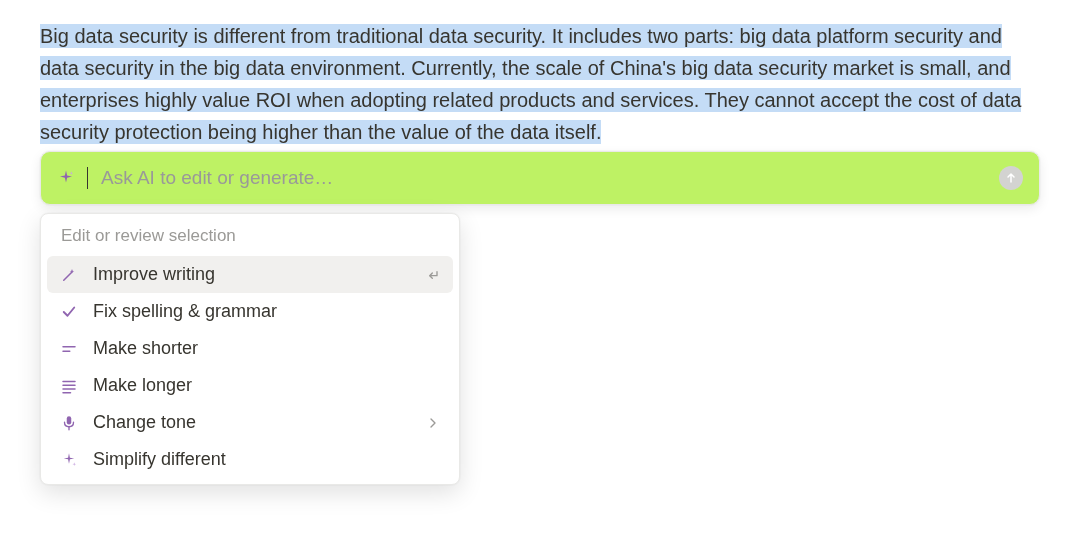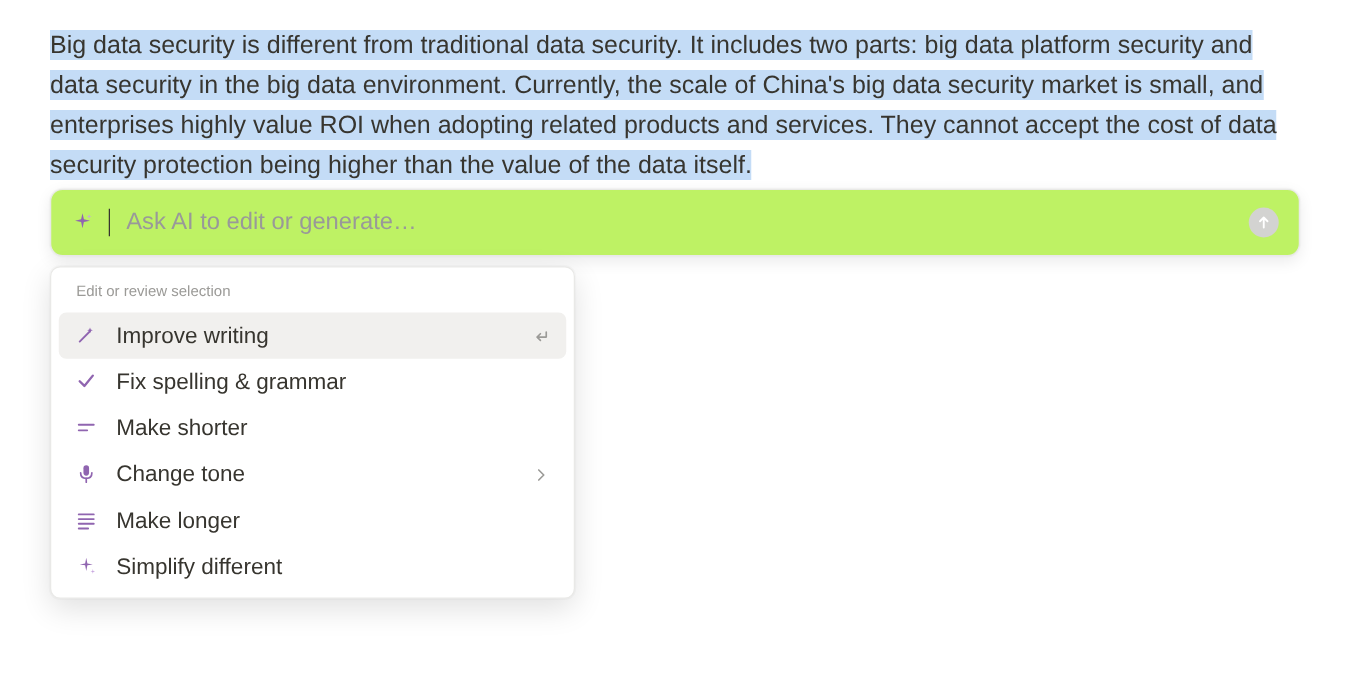--- a/index.html
+++ b/index.html
@@ -70,27 +70,28 @@
     }
     .menu-panel {
       background: #fff;
       border: 1px solid #e9e9e7;
       border-radius: 8px;
       box-shadow: 0 8px 24px rgba(0,0,0,0.12), 0 0 0 1px rgba(0,0,0,0.02);
       width: 420px;
       padding: 8px 6px 6px 6px;
     }
     .menu-heading {
-      font-size: 12px;
+      font-size: 17px;
       color: #9b9a97;
       font-weight: 500;
       padding: 4px 14px 10px 14px;
     }
     .menu-item {
       display: flex;
+      align-items: center;
       gap: 14px;
       padding: 8px 12px;
       border-radius: 6px;
       cursor: pointer;
       font-size: 18px;
       color: #37352f;
       position: relative;
     }
     .menu-item.hover {
       background: #f1f0ee;
@@ -183,47 +184,47 @@
         <line x1="4" y1="9" x2="20" y2="9" stroke="#9065b0" stroke-width="2" stroke-linecap="round"></line>
         <line x1="4" y1="15" x2="13" y2="15" stroke="#9065b0" stroke-width="2" stroke-linecap="round"></line>
       </svg>
     </span>
     <span>Make shorter</span>
   </div>
 
   <div class="menu-item">
     <span class="menu-icon">
       <svg viewBox="0 0 24 24" fill="none">
-        <rect x="9" y="3" width="6" height="11" rx="3" fill="#9065b0"></rect>
-        <path d="M6 11 C6 15 8.5 17 12 17 C15.5 17 18 15 18 11" stroke="#9065b0" stroke-width="1.8" fill="none" stroke-linecap="round"></path>
-        <line x1="12" y1="17" x2="12" y2="21" stroke="#9065b0" stroke-width="1.8" stroke-linecap="round"></line>
-      </svg>
-    </span>
-    <span>Change tone</span>
-    <span class="trailing">
-      <svg viewBox="0 0 24 24" fill="none">
-          <path d="M9 6 L15 12 L9 18" stroke="#9b9a97" stroke-width="2" stroke-linecap="round" stroke-linejoin="round"></path>
-        </svg>
-    </span>
-  </div>
-
-  <div class="menu-item">
-    <span class="menu-icon">
-      <svg viewBox="0 0 24 24" fill="none">
         <line x1="4" y1="6" x2="20" y2="6" stroke="#9065b0" stroke-width="2" stroke-linecap="round"></line>
         <line x1="4" y1="11" x2="20" y2="11" stroke="#9065b0" stroke-width="2" stroke-linecap="round"></line>
         <line x1="4" y1="16" x2="20" y2="16" stroke="#9065b0" stroke-width="2" stroke-linecap="round"></line>
         <line x1="4" y1="21" x2="14" y2="21" stroke="#9065b0" stroke-width="2" stroke-linecap="round"></line>
       </svg>
     </span>
     <span>Make longer</span>
   </div>
 
   <div class="menu-item">
     <span class="menu-icon">
       <svg viewBox="0 0 24 24" fill="none">
+        <rect x="9" y="3" width="6" height="11" rx="3" fill="#9065b0"></rect>
+        <path d="M6 11 C6 15 8.5 17 12 17 C15.5 17 18 15 18 11" stroke="#9065b0" stroke-width="1.8" fill="none" stroke-linecap="round"></path>
+        <line x1="12" y1="17" x2="12" y2="21" stroke="#9065b0" stroke-width="1.8" stroke-linecap="round"></line>
+      </svg>
+    </span>
+    <span>Change tone</span>
+    <span class="trailing">
+      <svg viewBox="0 0 24 24" fill="none">
+          <path d="M9 6 L15 12 L9 18" stroke="#9b9a97" stroke-width="2" stroke-linecap="round" stroke-linejoin="round"></path>
+        </svg>
+    </span>
+  </div>
+
+  <div class="menu-item">
+    <span class="menu-icon">
+      <svg viewBox="0 0 24 24" fill="none">
         <path d="M12 3 L13.2 9 L19 10 L13.2 11 L12 17 L10.8 11 L5 10 L10.8 9 Z" fill="#9065b0"></path>
         <path d="M19 15 L19.5 17 L21.5 17.5 L19.5 18 L19 20 L18.5 18 L16.5 17.5 L18.5 17 Z" fill="#c9a8e0"></path>
       </svg>
     </span>
     <span>Simplify different</span>
   </div>
 </div>
 
 </body></html>

